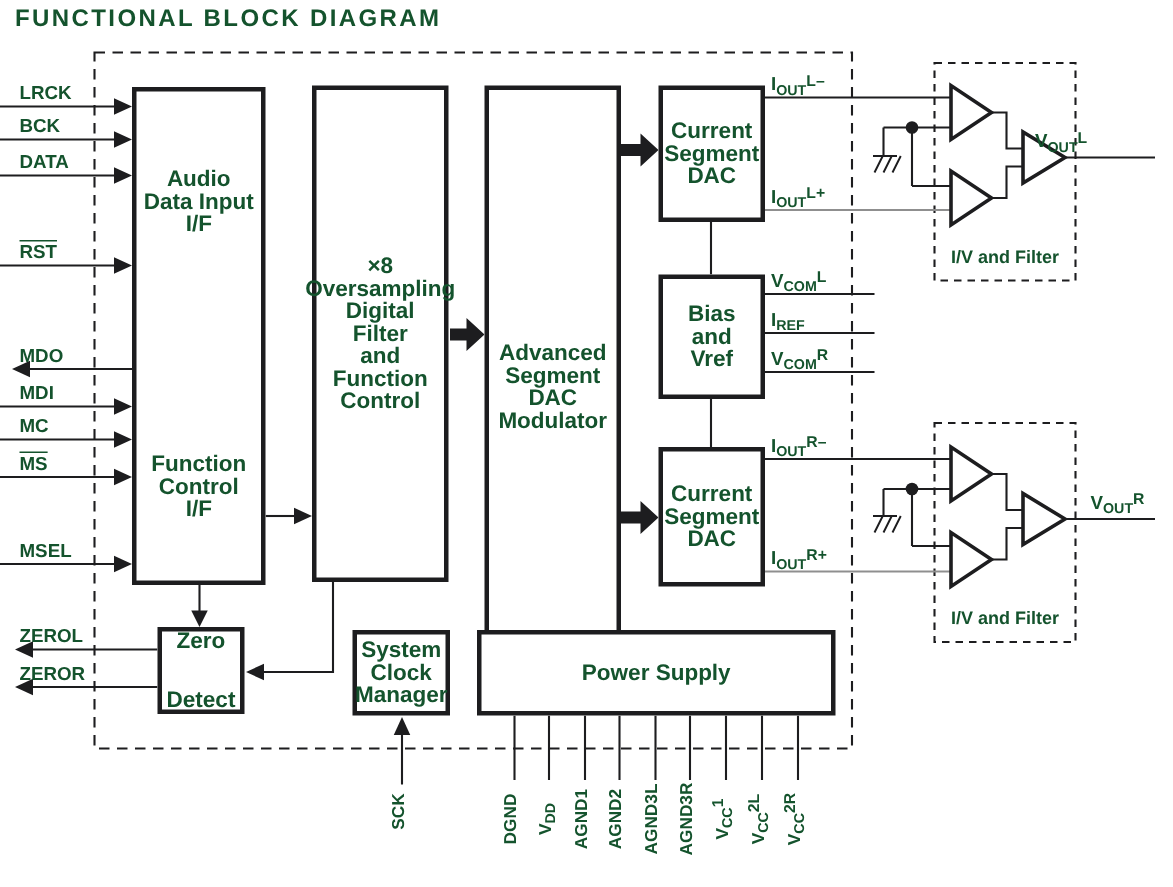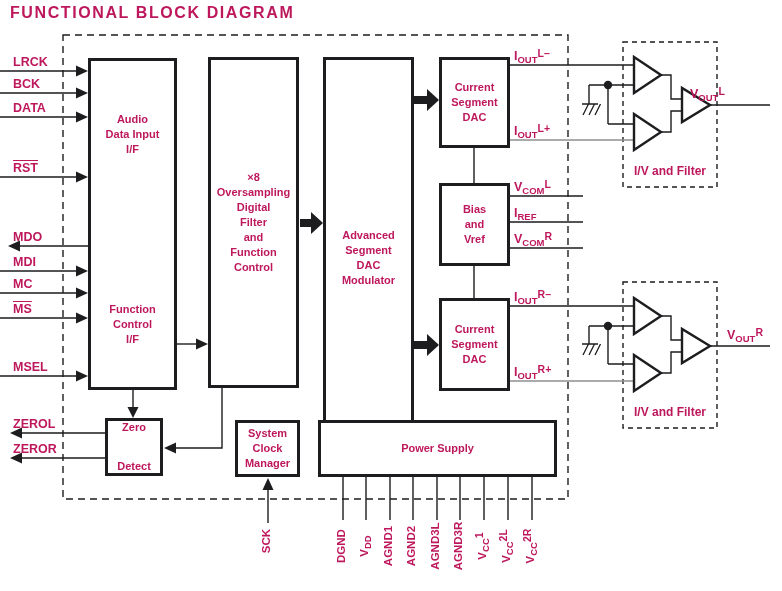--- a/index.html
+++ b/index.html
@@ -1,22 +1,22 @@
 <!DOCTYPE html>
 <html><head>
 <meta charset="utf-8">
 <style>
   html,body{margin:0;padding:0;background:#fff;}
   .canvas{position:relative;width:782px;height:591px;background:#fff;overflow:hidden;
-          font-family:"Liberation Sans",sans-serif;color:#be185d;}
+          font-family:"Liberation Sans",sans-serif;color:#14532d;}
   .canvas svg{position:absolute;left:0;top:0;z-index:1;}
   .title{position:absolute;left:10px;top:4px;font-size:16px;font-weight:bold;letter-spacing:1.6px;z-index:3;white-space:nowrap;}
   .blk{position:absolute;border:3px solid #1d1d1f;background:#fff;box-sizing:border-box;
        display:flex;flex-direction:column;align-items:center;justify-content:center;text-align:center;
-       font-size:11px;line-height:15px;font-weight:bold;z-index:2;}
+       font-size:15px;line-height:15px;font-weight:bold;z-index:2;}
   .blk .grp{position:absolute;left:0;right:0;text-align:center;}
   .lbl{position:absolute;font-size:12.5px;font-weight:bold;white-space:nowrap;z-index:3;}
   .sub{font-size:9.5px;position:relative;top:2.5px;}
   .sup{font-size:10.5px;position:relative;top:-3.5px;}
   .ovl{text-decoration:overline;}
   .ivlbl{position:absolute;width:94px;text-align:center;font-size:12px;font-weight:bold;z-index:3;}
   .rot{position:absolute;width:110px;height:16px;transform:rotate(-90deg);transform-origin:0 0;
        text-align:center;font-size:11.5px;font-weight:bold;white-space:nowrap;z-index:3;}
 </style>
 </head>

